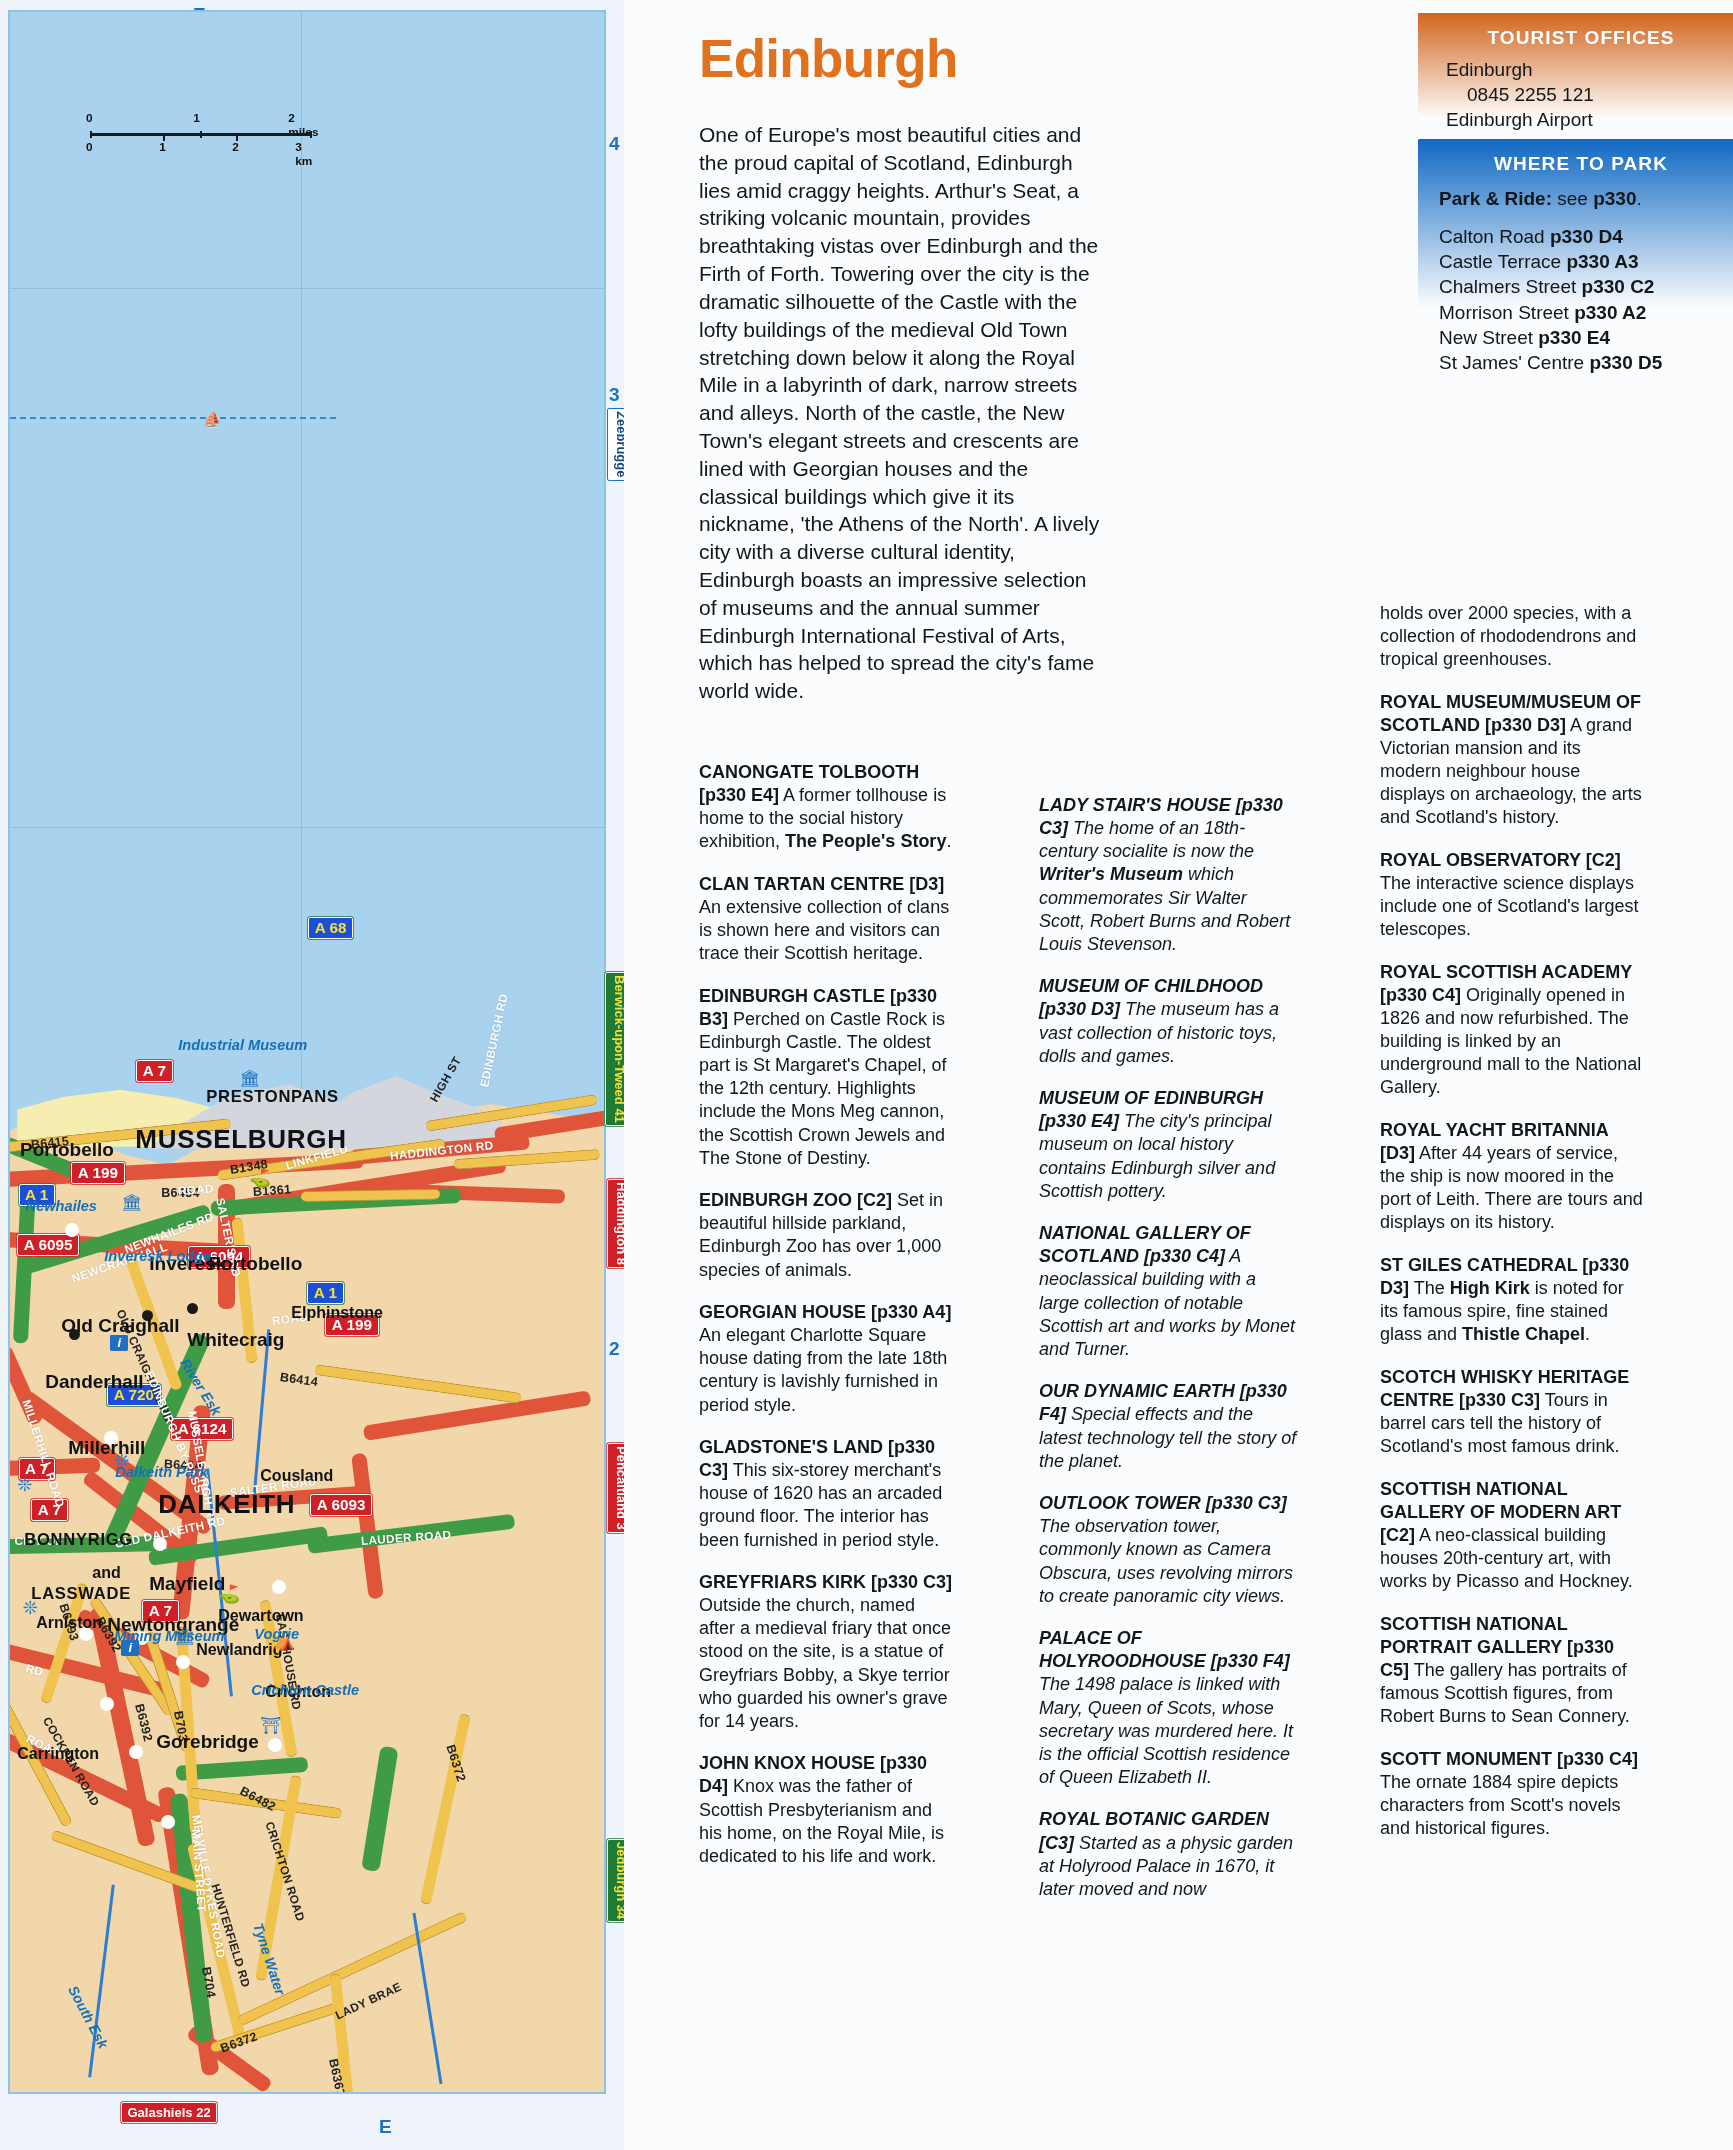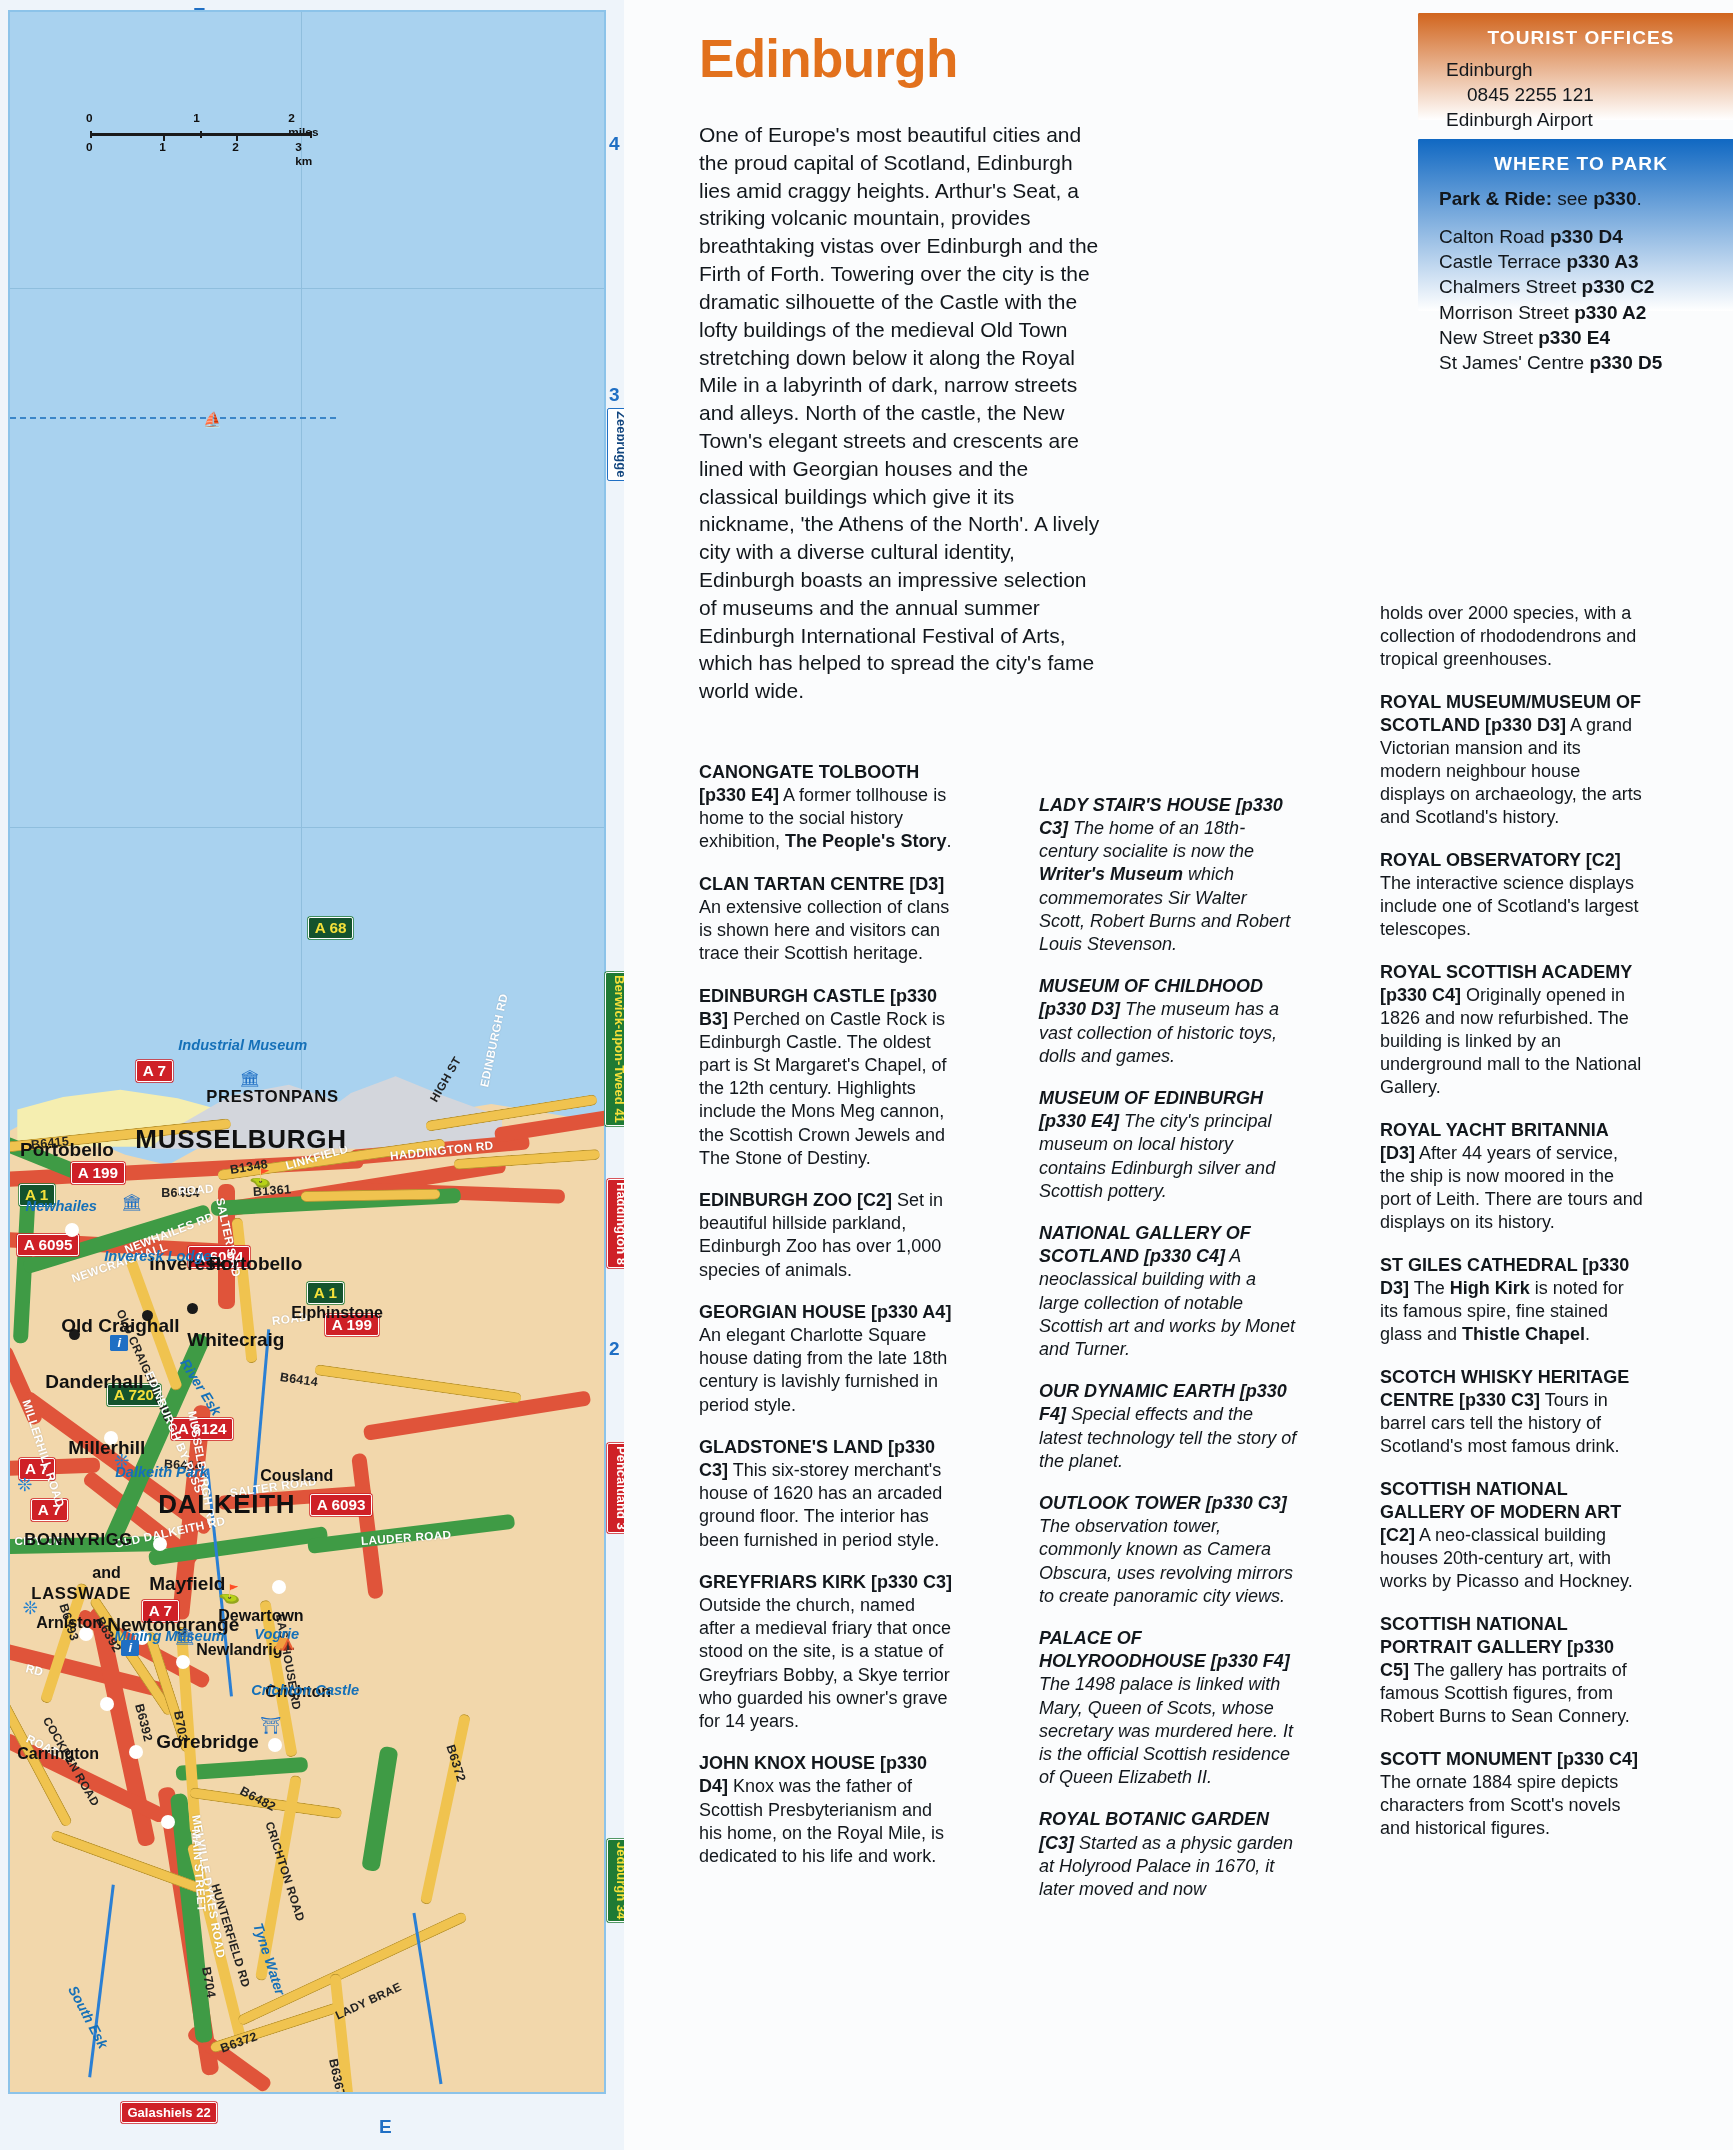--- a/index.html
+++ b/index.html
@@ -76,21 +76,21 @@
     text-shadow:0 0 1.4px rgba(0,0,0,.25);
   }
   .rlabel.dark { color:#222; text-shadow:none; }
 
   
   .shield {
     position:absolute; color:#ffffff; font-weight:700; font-size:15.3px;
     padding:1.4px 5.5px; border-radius:2.1px; white-space:nowrap; line-height:1.15;
   }
   .shield.a  { background:#cf2027; border:1.4px solid #ffffff; box-shadow:0 0 0 0.7px #cf2027; }
-  .shield.m  { background:#14532d; color:#f4e03a; border:1.4px solid #ffffff; box-shadow:0 0 0 0.7px #1f7a34; }
+  .shield.m  { background:#1d4ed8; color:#f4e03a; border:1.4px solid #ffffff; box-shadow:0 0 0 0.7px #1f7a34; }
 
   
   .desttab {
     position:absolute; font-weight:700; font-size:13px; white-space:nowrap;
     padding:2.1px 5.5px; border-radius:2.1px; border:1.4px solid #fff;
   }
   .desttab.red   { background:#cf2027; color:#fff; box-shadow:0 0 0 0.7px #cf2027; }
   .desttab.green { background:#1f7a34; color:#f4e03a; box-shadow:0 0 0 0.7px #1f7a34; }
   .desttab.blue  { background:#ffffff; color:#12467f; border:1.4px solid #1f6fc4; }
   .vert { writing-mode: vertical-rl; }

